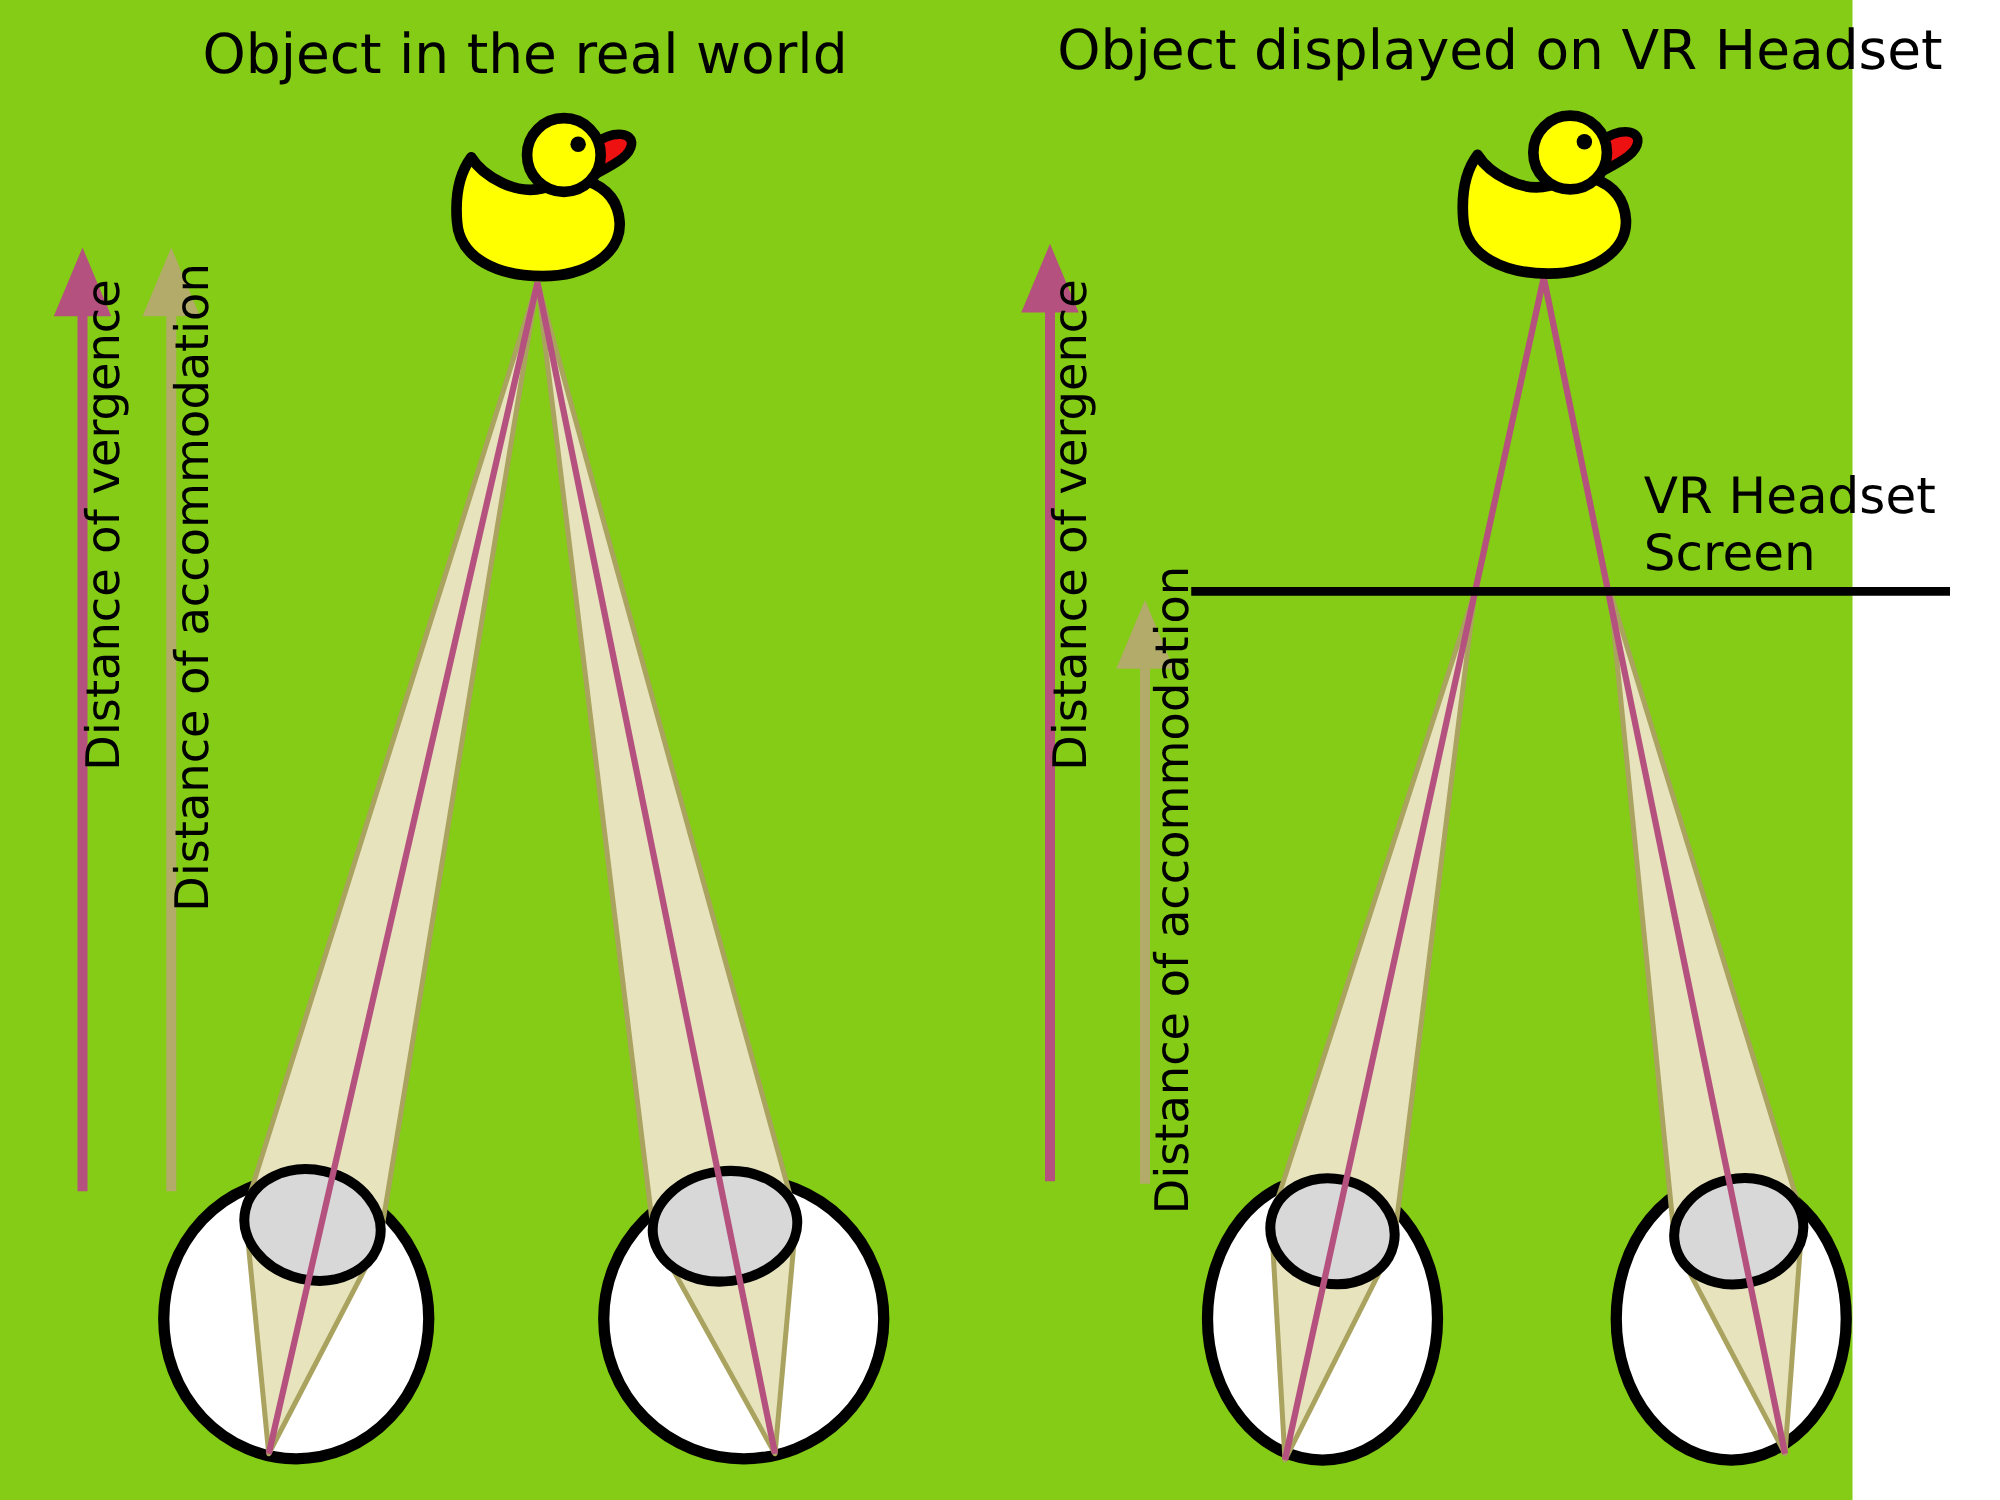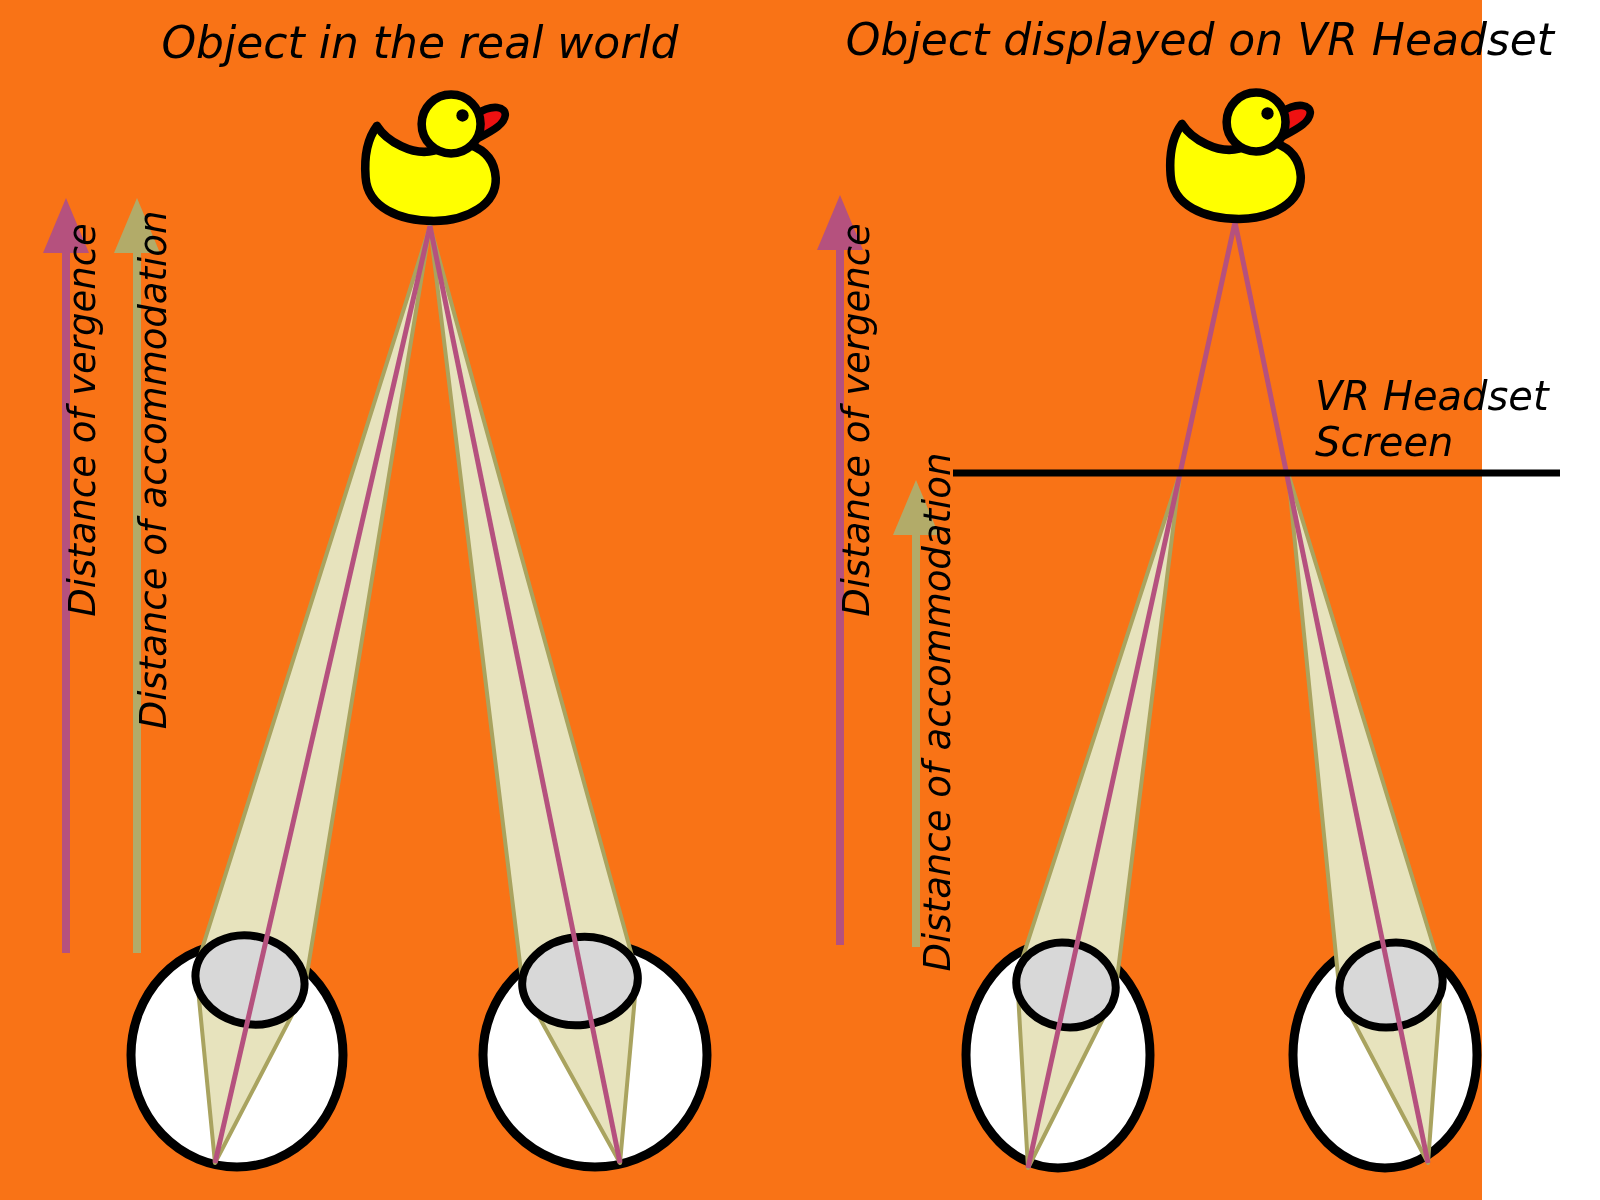--- a/index.html
+++ b/index.html
@@ -1,19 +1,18 @@
 <!DOCTYPE html>
 <html><head>
 <meta charset="utf-8">
 <style>
   html,body{margin:0;padding:0;background:#ffffff;}
   .stage{
-    width:1482px;height:1200px;position:relative;background:#f97316;
+    width:1482px;height:1200px;position:relative;background:#84cc16;
     font-family:"DejaVu Sans","Liberation Sans",sans-serif;
-    font-style:italic;
   }
   svg text{fill:#000000;}
   .panel-title{font-size:44px;}
   .axis-label{font-size:37px;}
   .screen-label{font-size:40px;}
 </style>
 </head>
 <body>
 
 <div class="stage">

